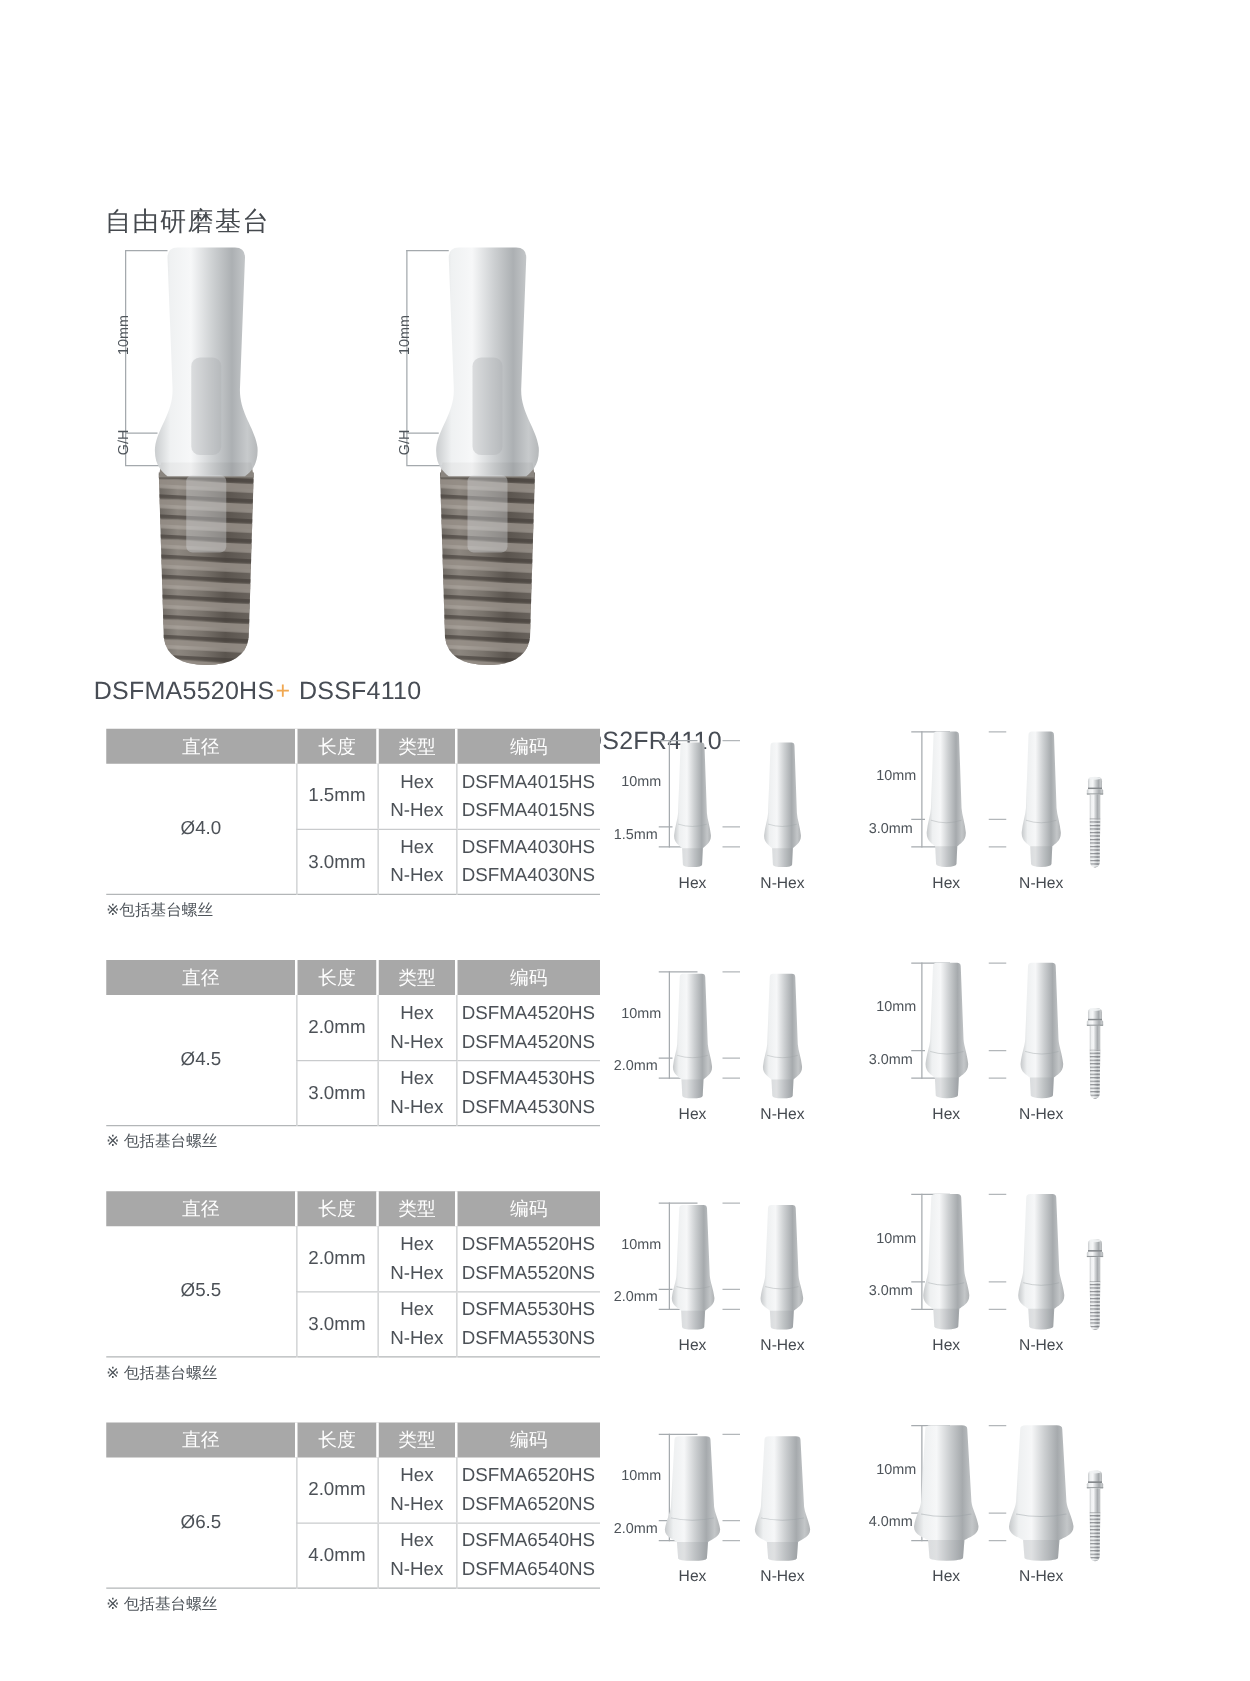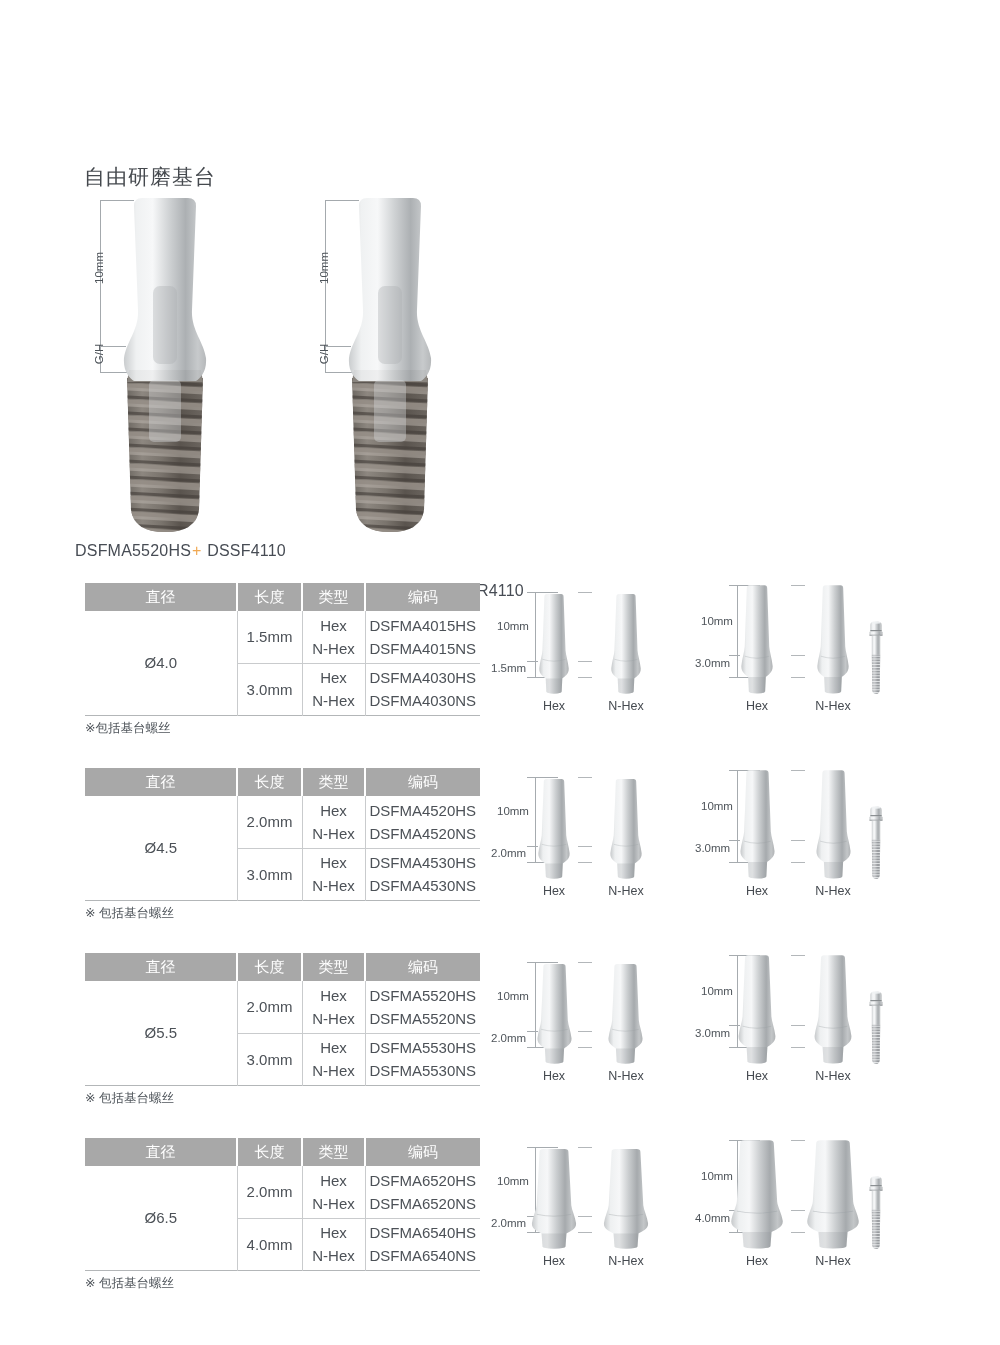--- a/index.html
+++ b/index.html
@@ -20,21 +20,21 @@
   .htick.t1 { top:10px; width:34px; }
   .htick.t2 { top:156px; width:26px; }
   .htick.t3 { top:182px; width:40px; }
   .vlabel {
     position:absolute; font-size:11.5px; color:#4e545a; width:60px; text-align:center;
     transform:rotate(-90deg); transform-origin:center;
   }
   .vlabel.vh { left:-16px; top:72px; }
   .vlabel.vg { left:-16px; top:158px; }
   
-  .codes { position:absolute; top:542px; font-size:16px; color:#474c54; letter-spacing:0.2px; }
+  .codes { position:absolute; top:542px; font-size:20px; color:#474c54; letter-spacing:0.2px; }
   .codes.c1 { left:75px; } .codes.c2 { left:303px;margin-top:40px; }
   .codes .plus { color:#f0a852; margin:0 1px; }
   
   .spec { position:absolute; left:0; width:1000px; height:185px; }
   .spec-table { position:absolute; left:85px; top:0; border-collapse:collapse; table-layout:fixed;
     width:395px; border-bottom:1px solid #b3b6b8; }
   .spec-table th {
     background:#a8a8a8; color:#ffffff; font-weight:400; font-size:15px; height:28px;
     padding:0; border-left:2px solid #ffffff;
   }

